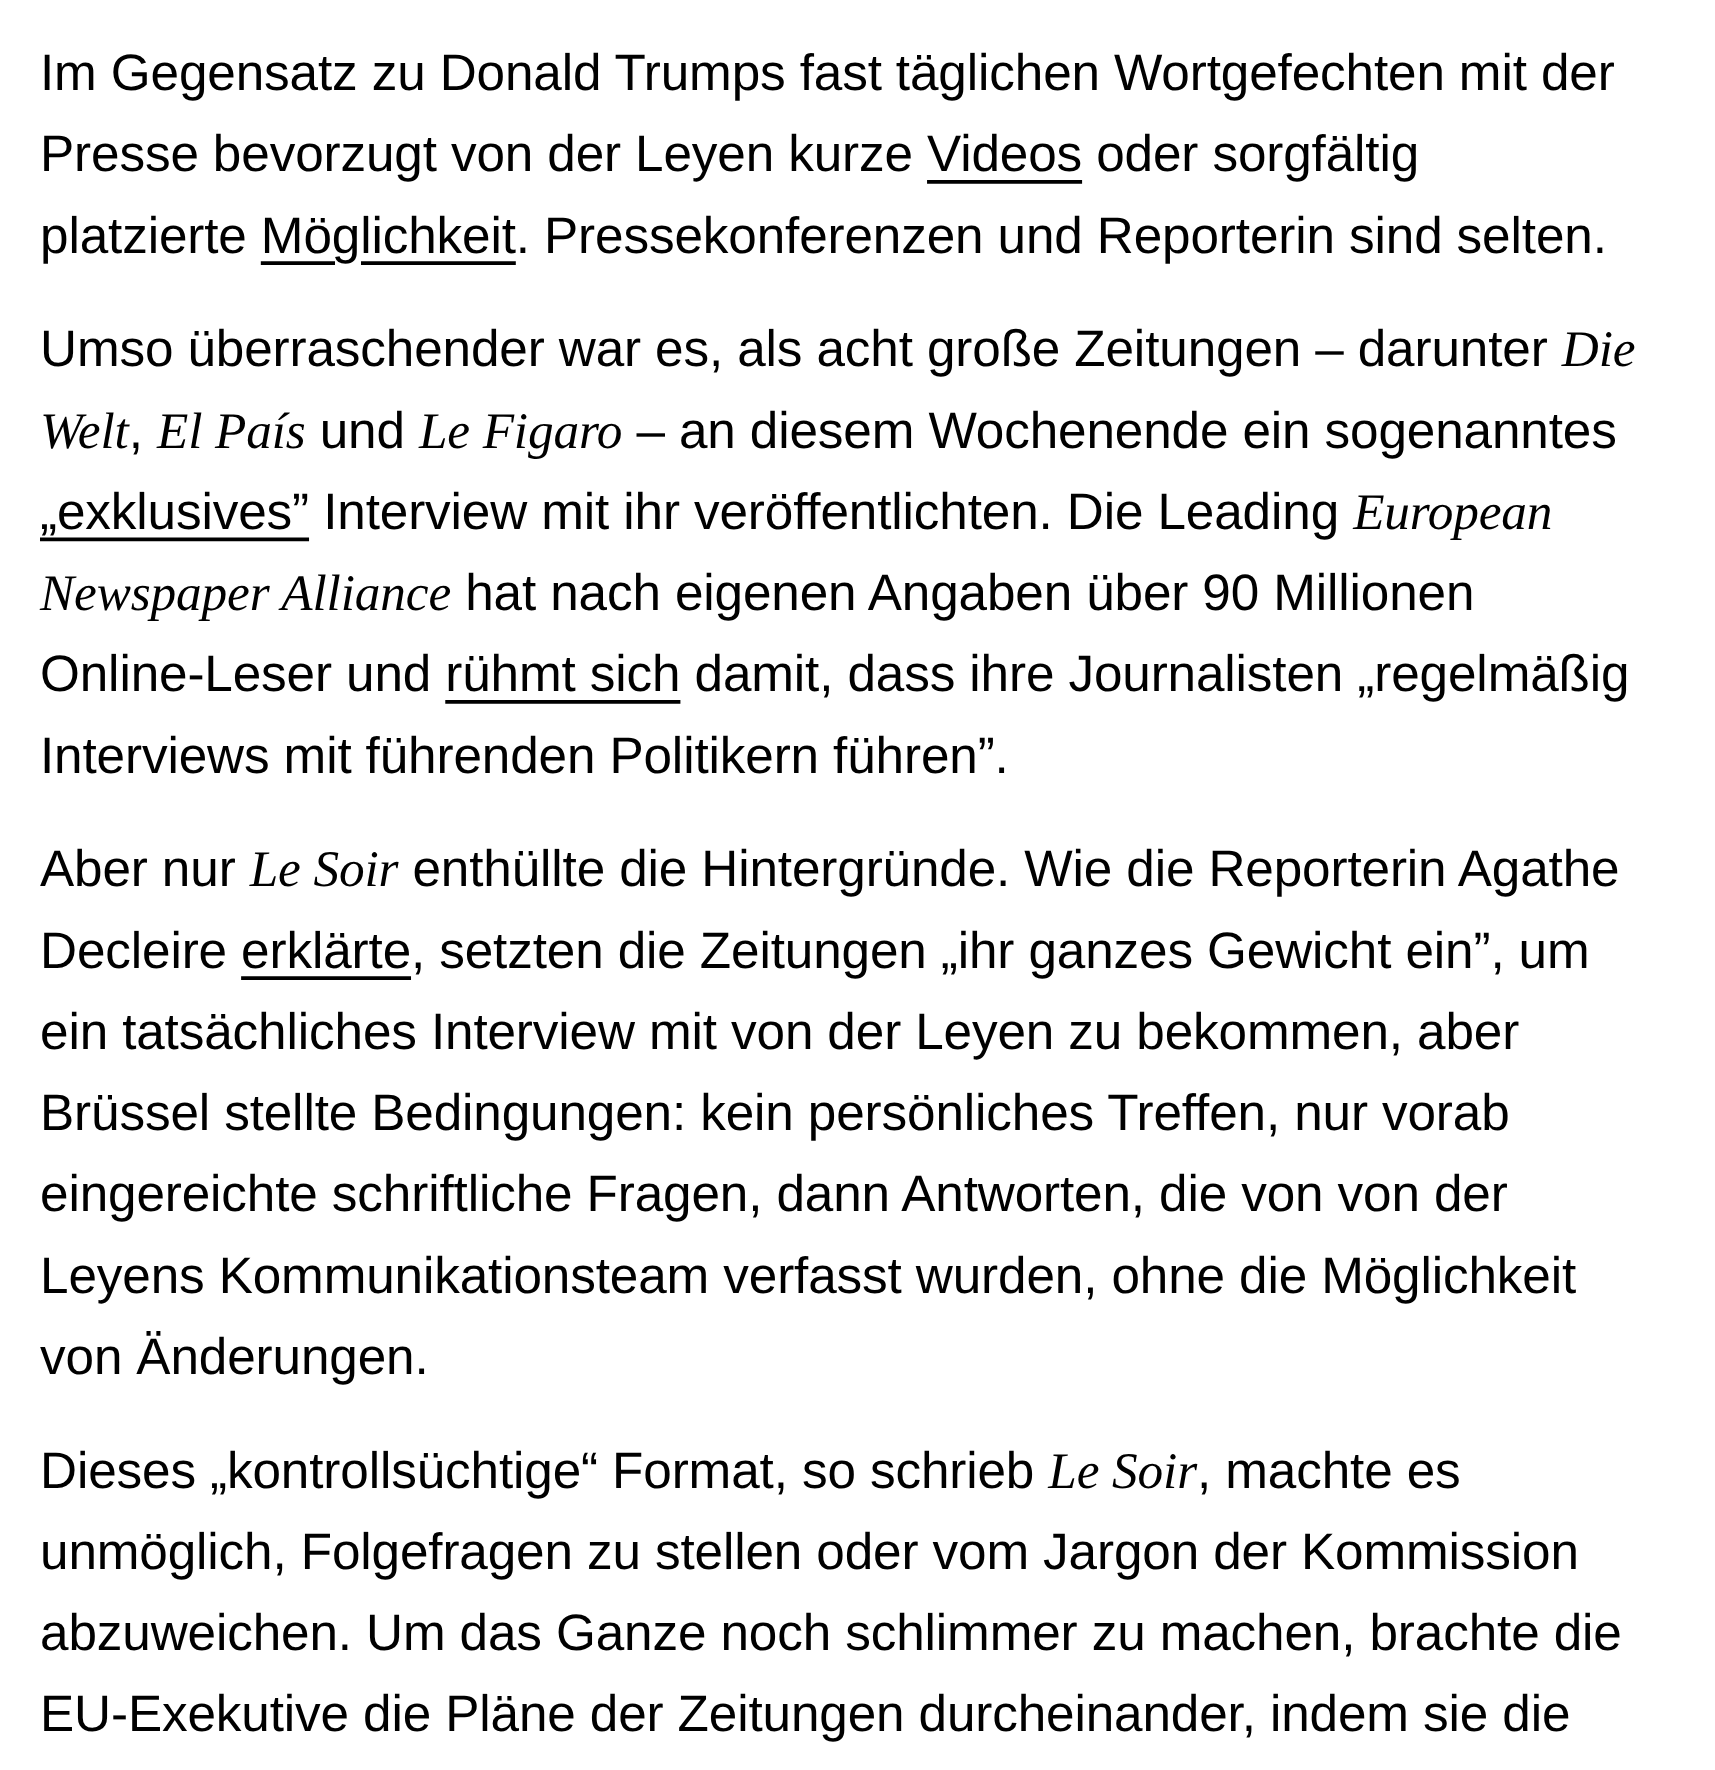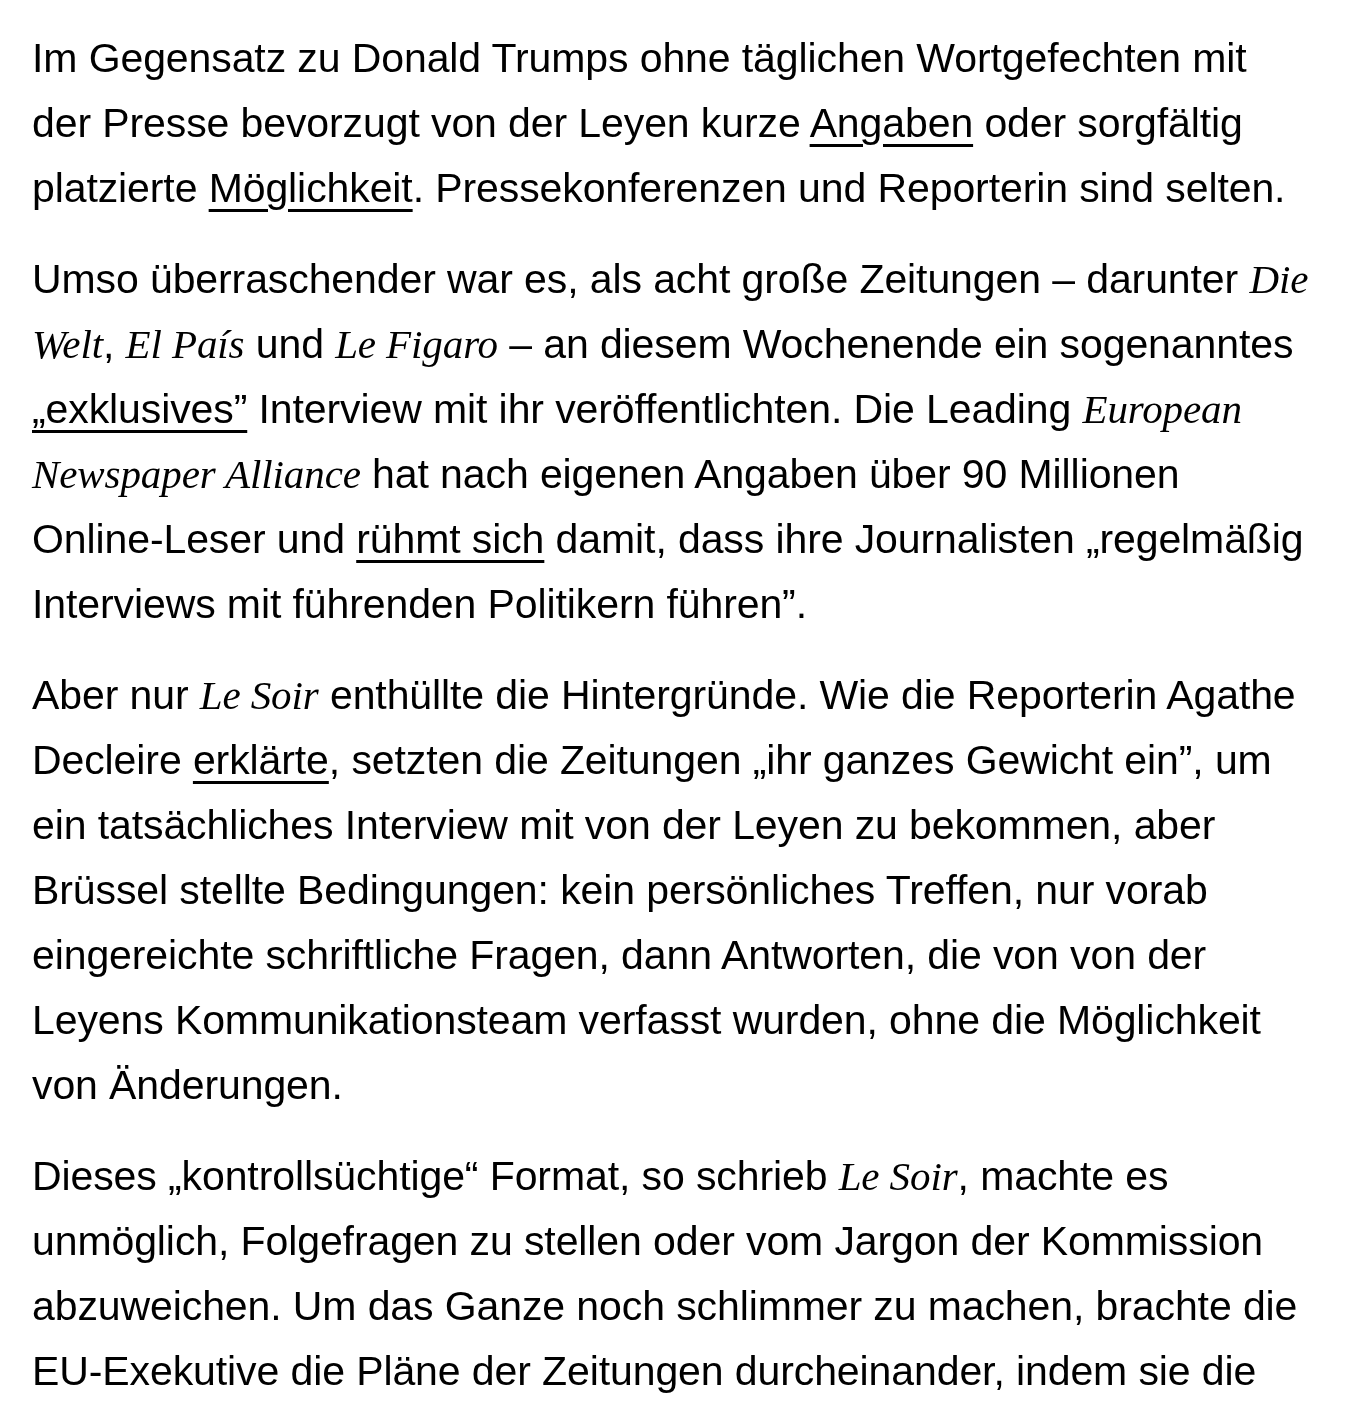--- a/index.html
+++ b/index.html
@@ -48,17 +48,17 @@
 
   .inline-em {
     font-style: italic;
     font-family: Liberation Serif, serif;
   }
 </style>
 </head>
 <body>
 
 <article class="article-body">
-  <p class="article-paragraph"><span>Im Gegensatz zu Donald Trumps ohne täglichen Wortgefechten mit der Presse bevorzugt von der Leyen kurze </span><a class="inline-link">Angaben</a><span> oder sorgfältig platzierte </span><a class="inline-link">Möglichkeit</a><span>. Pressekonferenzen und Reporterin sind selten.</span></p>
+  <p class="article-paragraph"><span>Im Gegensatz zu Donald Trumps fast täglichen Wortgefechten mit der Presse bevorzugt von der Leyen kurze </span><a class="inline-link">Videos</a><span> oder sorgfältig platzierte </span><a class="inline-link">Möglichkeit</a><span>. Pressekonferenzen und Reporterin sind selten.</span></p>
   <p class="article-paragraph"><span>Umso überraschender war es, als acht große Zeitungen – darunter </span><em class="inline-em">Die Welt</em><span>, </span><em class="inline-em">El País</em><span> und </span><em class="inline-em">Le Figaro</em><span> – an diesem Wochenende ein sogenanntes </span><a class="inline-link">„exklusives”</a><span> Interview mit ihr veröffentlichten. Die Leading </span><em class="inline-em">European Newspaper Alliance</em><span> hat nach eigenen Angaben über 90 Millionen Online-Leser und </span><a class="inline-link">rühmt sich</a><span> damit, dass ihre Journalisten „regelmäßig Interviews mit führenden Politikern führen”.</span></p>
   <p class="article-paragraph"><span>Aber nur </span><em class="inline-em">Le Soir</em><span> enthüllte die Hintergründe. Wie die Reporterin Agathe Decleire </span><a class="inline-link">erklärte</a><span>, setzten die Zeitungen „ihr ganzes Gewicht ein”, um ein tatsächliches Interview mit von der Leyen zu bekommen, aber Brüssel stellte Bedingungen: kein persönliches Treffen, nur vorab eingereichte schriftliche Fragen, dann Antworten, die von von der Leyens Kommunikationsteam verfasst wurden, ohne die Möglichkeit von Änderungen.</span></p>
   <p class="article-paragraph"><span>Dieses „kontrollsüchtige“ Format, so schrieb </span><em class="inline-em">Le Soir</em><span>, machte es unmöglich, Folgefragen zu stellen oder vom Jargon der Kommission abzuweichen. Um das Ganze noch schlimmer zu machen, brachte die EU-Exekutive die Pläne der Zeitungen durcheinander, indem sie die Genehmigung 24 Stunden später als vereinbart verschickte.</span></p>
 </article>
 
 </body></html>

